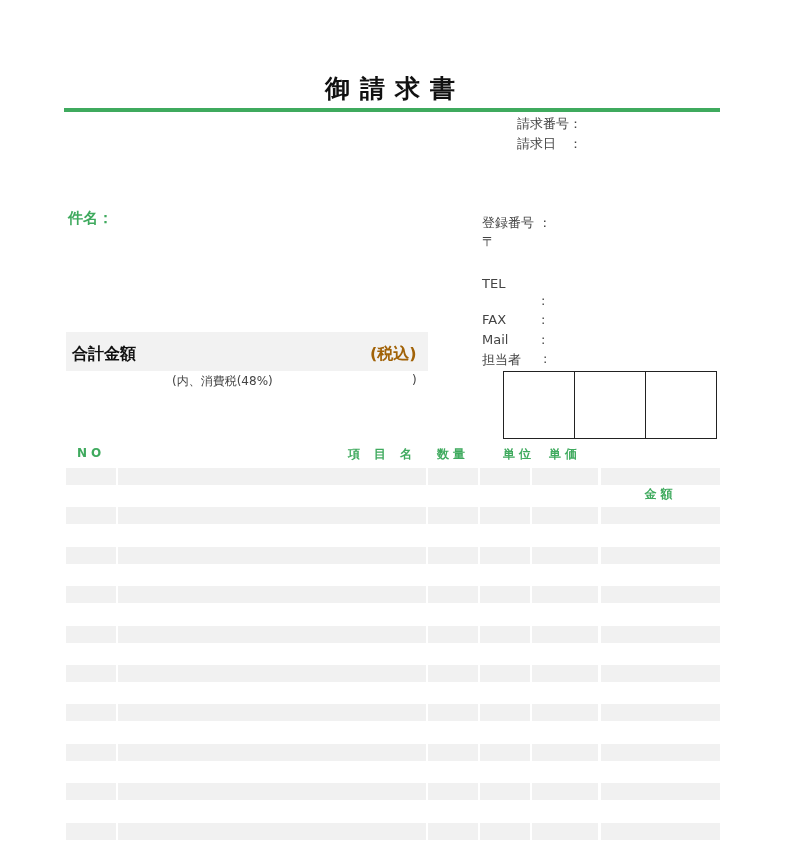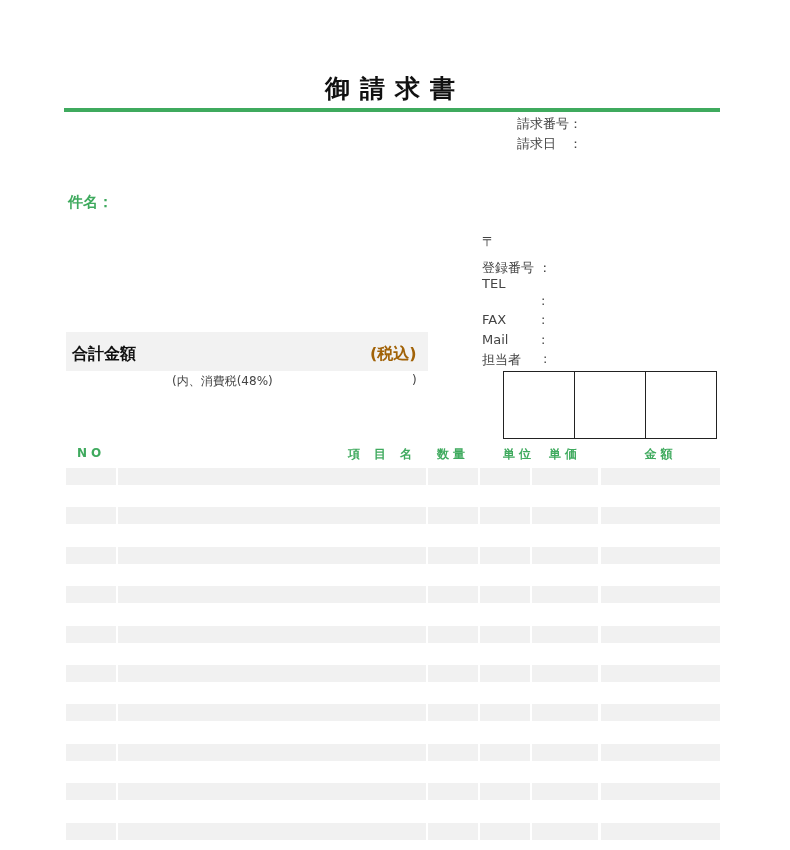--- a/index.html
+++ b/index.html
@@ -3,21 +3,21 @@
 <meta charset="utf-8">
 <style>
   html, body { margin:0; padding:0; background:#ffffff; }
   body { width:790px; height:850px; position:relative; overflow:hidden;
          font-family:"DejaVu Sans", "Liberation Sans", sans-serif; color:#333; }
   .abs { position:absolute; }
   .title { left:0; width:790px; top:72px; text-align:center; font-size:25px; font-weight:bold;
            letter-spacing:10px; color:#111; }
   .rule { left:64px; top:108px; width:656px; height:4px; background:#3faa5e; }
   .meta { font-size:13px; color:#444; }
-  .subject { left:68px; top:193px; font-size:15px; font-weight:bold; color:#3faa5e; }
+  .subject { left:68px; top:209px; font-size:15px; font-weight:bold; color:#3faa5e; }
   .total-band { left:66px; top:332px; width:362px; height:39px; background:#f2f2f2; }
   .total-label { left:72px; top:344px; font-size:16px; font-weight:bold; color:#111; }
   .total-tax { left:370px; top:344px; font-size:16px; font-weight:bold; color:#a16207; }
   .tax-note { left:172px; top:373px; font-size:12px; color:#444; }
   .tax-close { left:412px; top:373px; font-size:12px; color:#444; }
   .stamps { left:503px; top:371px; height:66px; display:flex; border:1.5px solid #222; }
   .stamp { width:70px; height:66px; border-right:1.5px solid #222; }
   .stamp:last-child { border-right:none; }
   .th { top:446px; font-size:12px; font-weight:bold; color:#3faa5e; text-align:center; letter-spacing:4px; }
   .row { position:absolute; left:0; width:790px; height:17px; }
@@ -27,21 +27,21 @@
 <body>
 
 <div class="abs title">御請求書</div>
 <div class="abs rule"></div>
 
 <div class="abs meta" style="left:517px; top:115px;">請求番号：</div>
 <div class="abs meta" style="left:517px; top:135px;">請求日　：</div>
 
 <div class="abs subject">件名：</div>
 
-<div class="abs meta" style="left:482px; top:214px;margin-top:45px;">登録番号 ：</div>
+<div class="abs meta" style="left:482px; top:214px;">登録番号 ：</div>
 <div class="abs meta" style="left:482px; top:233px;">〒</div>
 
 <div class="abs meta" style="left:482px; top:276px;">TEL</div>
 <div class="abs meta" style="left:541px; top:293px;">:</div>
 <div class="abs meta" style="left:482px; top:312px;">FAX</div>
 <div class="abs meta" style="left:541px; top:312px;">:</div>
 <div class="abs meta" style="left:482px; top:332px;">Mail</div>
 <div class="abs meta" style="left:541px; top:332px;">:</div>
 <div class="abs meta" style="left:482px; top:351px;text-align:right;">担当者</div>
 <div class="abs meta" style="left:543px; top:351px;">:</div>
@@ -56,21 +56,21 @@
   <div class="stamp"></div>
   <div class="stamp"></div>
   <div class="stamp"></div>
 </div>
 
 <div class="abs th" style="left:66px; width:50px;">NO</div>
 <div class="abs th" style="left:118px; width:308px; letter-spacing:14px;text-align:right;">項目名</div>
 <div class="abs th" style="left:428px; width:50px;">数量</div>
 <div class="abs th" style="left:494px; width:50px;">単位</div>
 <div class="abs th" style="left:532px; width:66px;">単価</div>
-<div class="abs th" style="left:601px; width:119px;">金額</div>
+<div class="abs th" style="left:601px; width:119px;margin-top:40px;">金額</div>
 
 <div id="rows">
     <div class="row" style="top: 468px;">
       <div class="cell" style="left: 66px; width: 50px;"></div>
       <div class="cell" style="left: 118px; width: 308px;"></div>
       <div class="cell" style="left: 428px; width: 50px;"></div>
       <div class="cell" style="left: 480px; width: 50px;"></div>
       <div class="cell" style="left: 532px; width: 66px;"></div>
       <div class="cell" style="left: 601px; width: 119px;"></div>
     </div>

